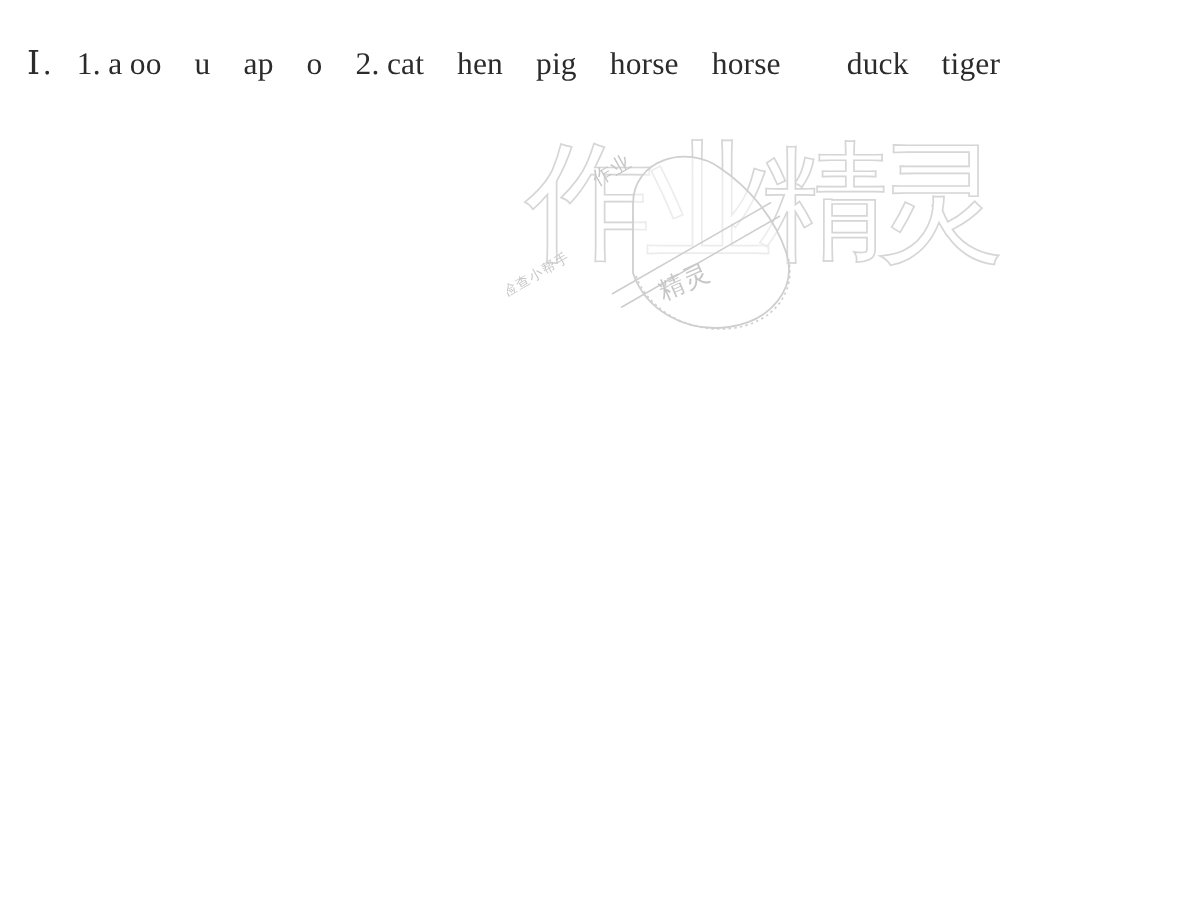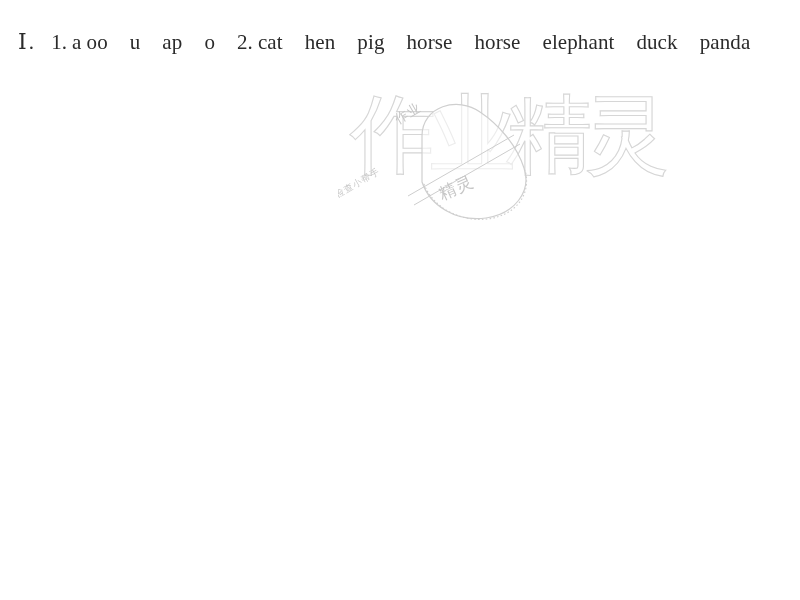--- a/index.html
+++ b/index.html
@@ -122,25 +122,24 @@
     <span class="tok">cat</span>
     <span class="gap-lg"></span>
     <span class="tok">hen</span>
     <span class="gap-lg"></span>
     <span class="tok">pig</span>
     <span class="gap-lg"></span>
     <span class="tok">horse</span>
     <span class="gap-lg"></span>
     <span class="tok">horse</span>
     <span class="gap-lg"></span>
-    <span class="tok">elephant</span>
     <span class="gap-lg"></span>
     <span class="tok">duck</span>
     <span class="gap-lg"></span>
-    <span class="tok">panda</span>
+    <span class="tok">tiger</span>
   </div>
 
   <div class="watermark">
     <svg viewBox="0 0 330 170" xmlns="http://www.w3.org/2000/svg">
 
       <text class="wm-char" x="12" y="92">作</text>
       <text class="wm-char" x="92" y="92">业</text>
       <text class="wm-char" x="168" y="92">精</text>
       <text class="wm-char" x="246" y="92">灵</text>
 

